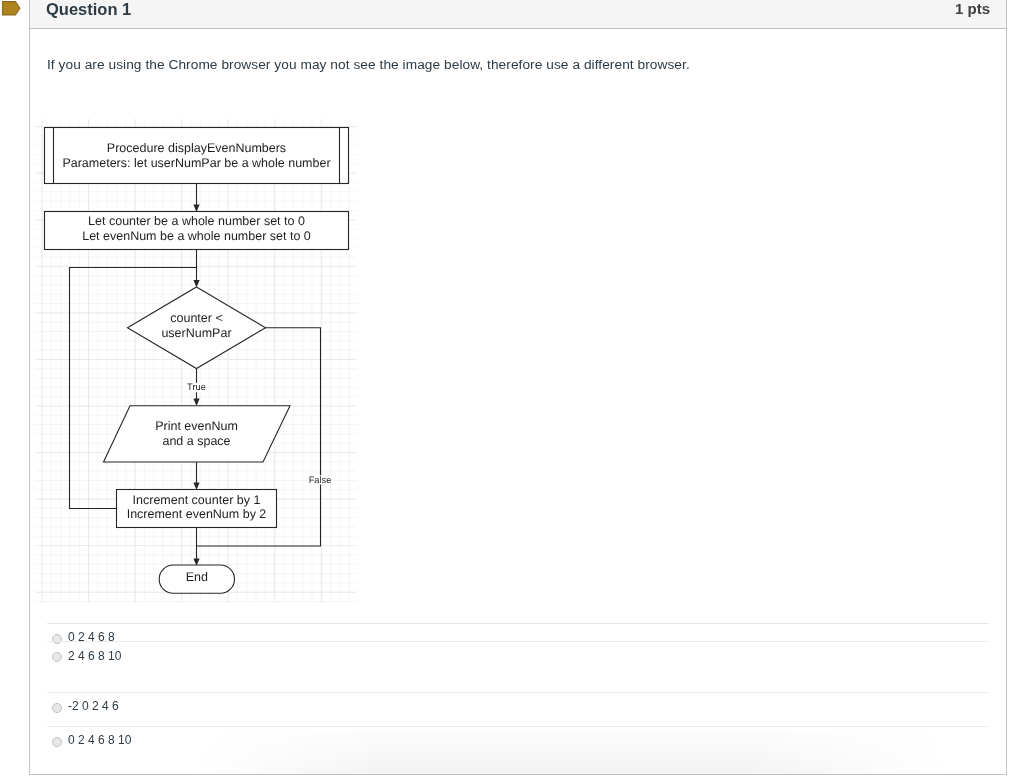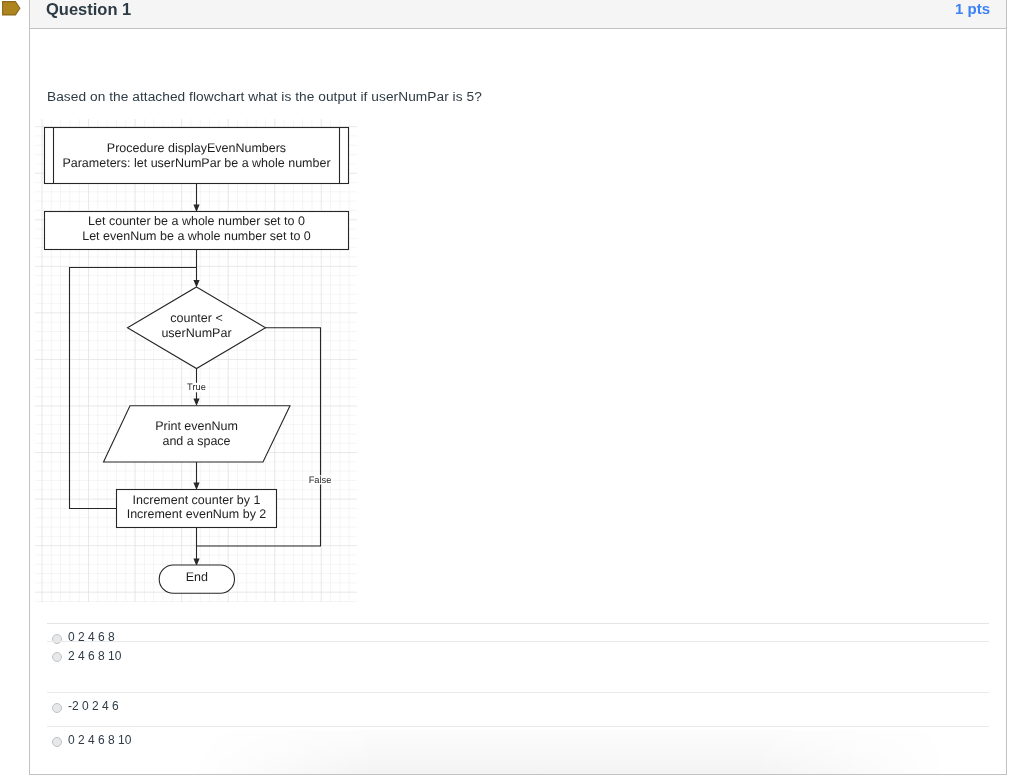--- a/index.html
+++ b/index.html
@@ -8,21 +8,21 @@
 
   
   .flagwrap{position:absolute;left:0px;top:0px;width:21px;height:17px;}
 
   
   .qbox{position:absolute;left:29px;top:-41px;width:978px;height:816px;
         border:1px solid #c2c2c2;background:#fff;box-sizing:border-box;}
   .qhead{position:absolute;left:0;top:0;width:100%;height:69px;background:#f5f5f5;
          border-bottom:1px solid #c2c2c2;box-sizing:border-box;}
   .qtitle{position:absolute;left:16px;top:39.5px;font-size:16.5px;font-weight:bold;color:#2d3b45;letter-spacing:0px;will-change:transform;}
-  .qpts{position:absolute;right:16px;top:40px;font-size:15px;font-weight:bold;color:#3b82f6;will-change:transform;}
+  .qpts{position:absolute;right:16px;top:40px;font-size:15px;font-weight:bold;color:#404040;will-change:transform;}
   .ptext{position:absolute;left:17px;font-size:13.7px;color:#2d3b45;line-height:18px;white-space:nowrap;letter-spacing:0.06px;will-change:transform;}
   .ptext.p1{top:96px;}
   .ptext.p2{top:128px;}
 
   
   .chart{position:absolute;left:5px;top:159px;width:322px;height:484px;will-change:transform;}
 
   
   .answers{position:absolute;left:17px;top:0px;width:942px;height:0;}
   .arow{position:absolute;left:0;width:942px;height:34px;}
@@ -50,21 +50,21 @@
     <svg width="21" height="17" viewBox="0 0 21 17">
       <path d="M2.6 1.6 H15.4 L19.9 8.3 L15.4 14.9 H2.6 Z" fill="#ae841f" stroke="#8a6a18" stroke-width="1.1" stroke-linejoin="miter"></path>
     </svg>
   </div>
 
   <div class="qbox">
     <div class="qhead"></div>
     <div class="qtitle">Question 1</div>
     <div class="qpts">1 pts</div>
 
-    <div class="ptext p2">Based on the attached flowchart what is the output if userNumPar is 5?</div>
+    <div class="ptext p1">If you are using the Chrome browser you may not see the image below, therefore use a different browser.</div>
 
     <div class="chart">
       <svg width="322" height="484" viewBox="0 0 322 484" style="shape-rendering:geometricPrecision;text-rendering:geometricPrecision">
         <defs>
           <pattern id="gsm" width="9.31" height="9.31" patternUnits="userSpaceOnUse" patternTransform="translate(6.5,7.20)">
             <path d="M0 0 H9.31 M0 0 V9.31" fill="none" stroke="#ebebeb" stroke-width="1"></path>
           </pattern>
           <pattern id="gbig" width="46.55" height="46.55" patternUnits="userSpaceOnUse" patternTransform="translate(6.5,7.20)">
             <path d="M0 0 H46.55 M0 0 V46.55" fill="none" stroke="#dedede" stroke-width="1"></path>
           </pattern>

